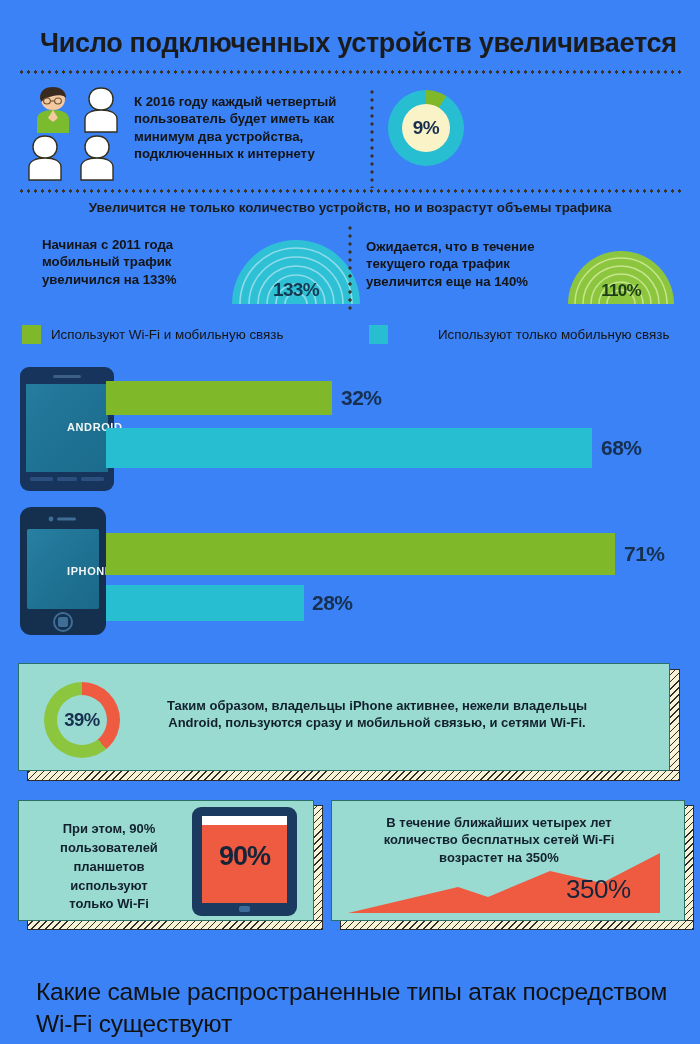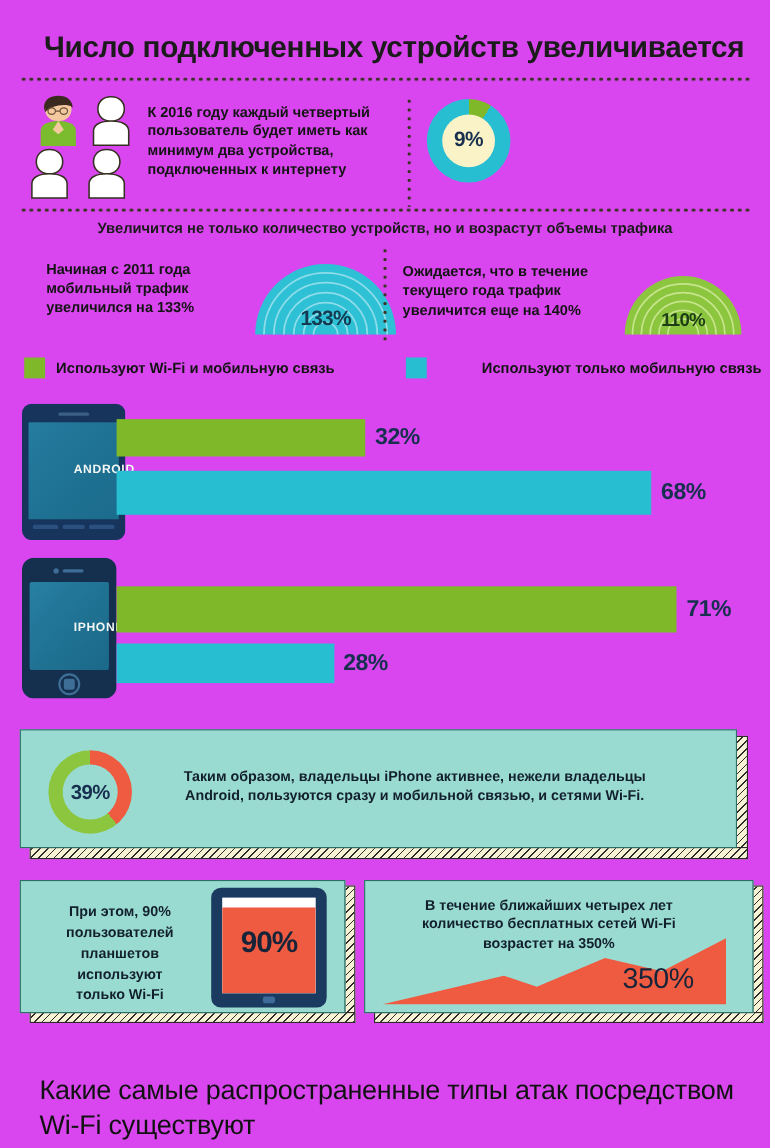--- a/index.html
+++ b/index.html
@@ -2,21 +2,21 @@
 <html><head>
 <meta charset="utf-8">
 <style>
   * { box-sizing: border-box; margin: 0; padding: 0; }
   html, body {
     width: 700px; height: 1044px;
     background: #fbf3c8;
     font-family: "Liberation Sans", sans-serif;
     overflow: hidden;
   }
-  .page { position: relative; width: 700px; height: 1044px; background: #d946ef; }
+  .page { position: relative; width: 700px; height: 1044px; background: #3b82f6; }
 
   
   .title {
     position: absolute; left: 40px; top: 28px;
     font-size: 27px; font-weight: bold; color: #1b1b1b;
     letter-spacing: -0.3px; white-space: nowrap;
   }
   .dotted-rule {
     position: absolute; left: 18px; width: 664px; height: 4px;
     background-image: radial-gradient(circle, #3b3426 1.5px, rgba(0,0,0,0) 1.7px);
@@ -61,21 +61,21 @@
     position: absolute; bottom: 4px; width: 100%; text-align: center;
     font-size: 19px; font-weight: bold; color: #14314e; letter-spacing: -0.7px;
   }
   #gauge133 { left: 230px; top: 233px; width: 132px; height: 72px; }
   #gauge133 .val { color: #123a52; }
   #gauge110 { left: 566px; top: 247px; width: 110px; height: 58px; }
   #gauge110 .val { color: #1c3d16; font-size: 17px; }
 
   
   .legend-swatch { position: absolute; width: 19px; height: 19px; }
-  .legend-label { position: absolute; font-size: 13.4px; font-weight: bold; color: #141414; }
+  .legend-label { position: absolute; font-size: 13.4px; font-weight: normal; color: #141414; }
 
   
   .device { position: absolute; }
   .device-label {
     position: absolute; width: 100%; text-align: left;
     color: #f2f7f5; font-weight: bold; letter-spacing: 0.6px;
     font-size: 11px;
     padding-left: 47px;
   }
 

